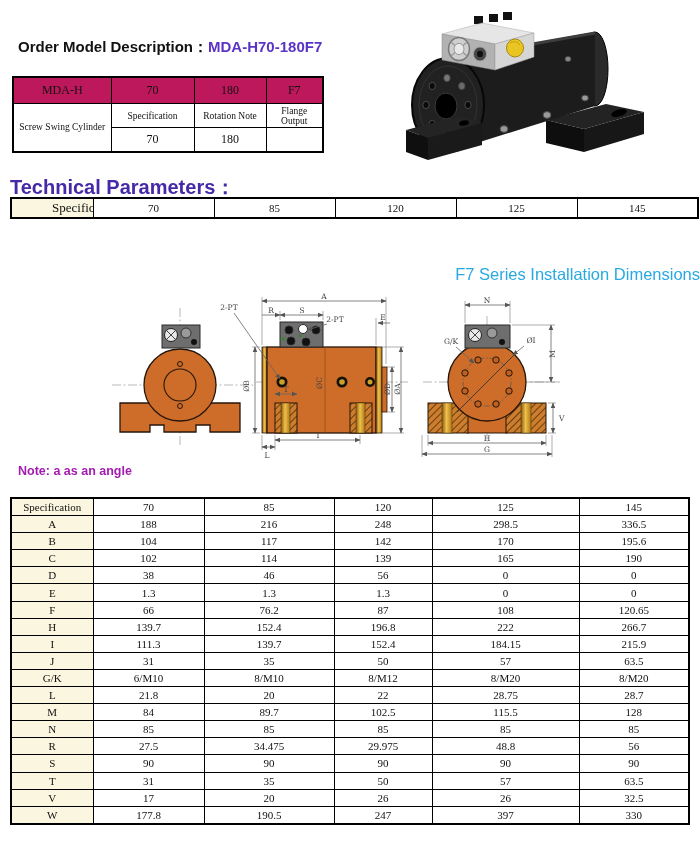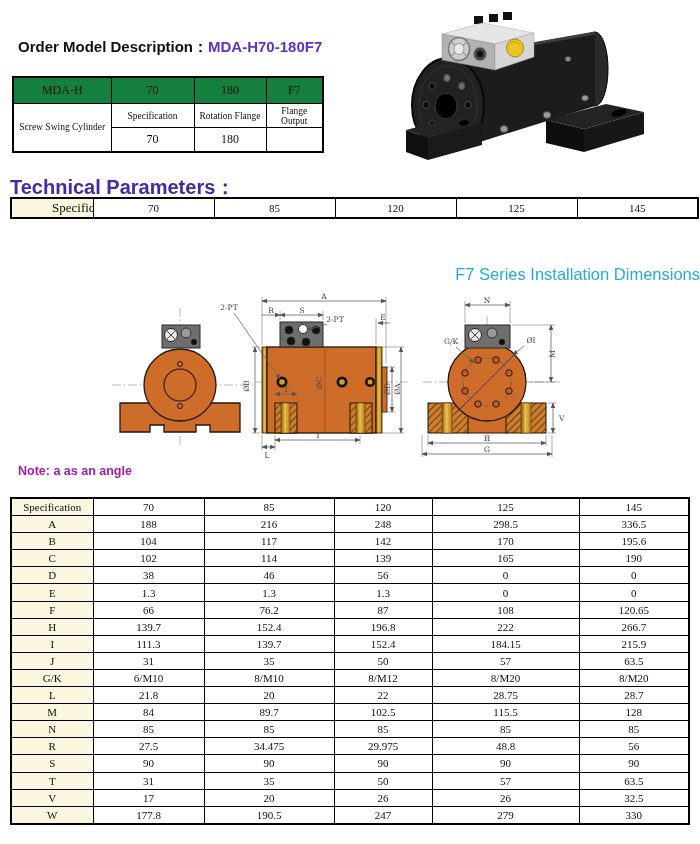--- a/index.html
+++ b/index.html
@@ -12,21 +12,21 @@
   #dims-heading{position:absolute;left:0;top:265px;width:700px;text-align:right;
                 font-size:16.5px;color:#29a9e2;}
   #note-text{position:absolute;left:18px;top:464px;font-size:12.5px;font-weight:600;color:#a21caf;}
   
   table{border-collapse:collapse;table-layout:fixed;background:#fff;}
   td{border:1px solid #000;text-align:center;vertical-align:middle;
      font-family:"Liberation Serif",serif;color:#111;padding:0 1px;overflow:hidden;}
   .lbl{background:#faf6df;}
   #order-table{position:absolute;left:12px;top:76px;width:310px;border:2px solid #000;}
   #order-table td{font-size:12px;height:23px;}
-  #order-table tr.hdr td{background:#15803d;height:25px;}
+  #order-table tr.hdr td{background:#be185d;height:25px;}
   #order-table tr.sub td{font-size:9.5px;}
   #order-table td.pname{font-size:12px;line-height:1.35;}
   #tech-table{position:absolute;left:10px;top:197px;width:687px;border:2px solid #000;}
   #tech-table td{font-size:11px;height:18px;}
   #tech-table td.lbl{font-size:13px;line-height:1.1;padding-left:40px;}
   #spec-table{position:absolute;left:10px;top:497px;width:678px;border:2px solid #000;}
   #spec-table td{font-size:11px;height:16.1px;}
   
   #drawing{position:absolute;left:10px;top:292px;}
   #photo{position:absolute;left:398px;top:2px;}
@@ -111,21 +111,21 @@
     <tbody>
         <tr class="hdr">
       <td>MDA-H</td>
       <td>70</td>
       <td>180</td>
       <td>F7</td>
     </tr>
     <tr class="sub">
       <td class="pname" rowspan="2">Screw Swing Cylinder</td>
       <td>Specification</td>
-      <td>Rotation Flange</td>
+      <td>Rotation Note</td>
       <td>Flange Output</td>
     </tr>
     <tr>
       <td>70</td>
       <td>180</td>
       <td></td>
     </tr>
   </tbody>
     </table>
 
@@ -478,19 +478,19 @@
           <td>20</td>
           <td>26</td>
           <td>26</td>
           <td>32.5</td>
         </tr>
         <tr>
           <td class="lbl">W</td>
           <td>177.8</td>
           <td>190.5</td>
           <td>247</td>
-          <td>279</td>
+          <td>397</td>
           <td>330</td>
         </tr>
       </tbody>
   </table>
 
 </div>
 
 </body></html>

